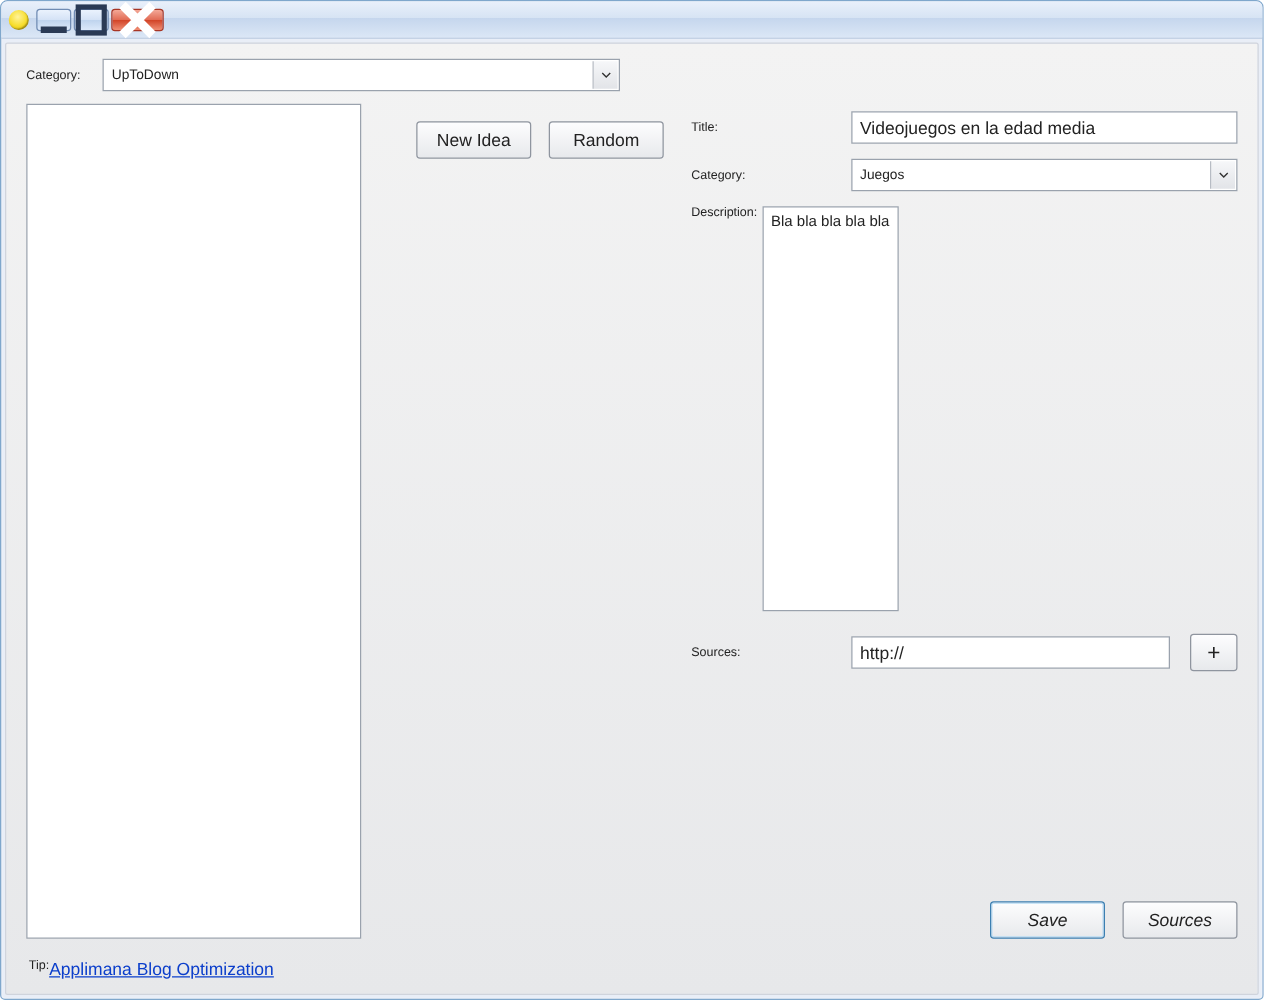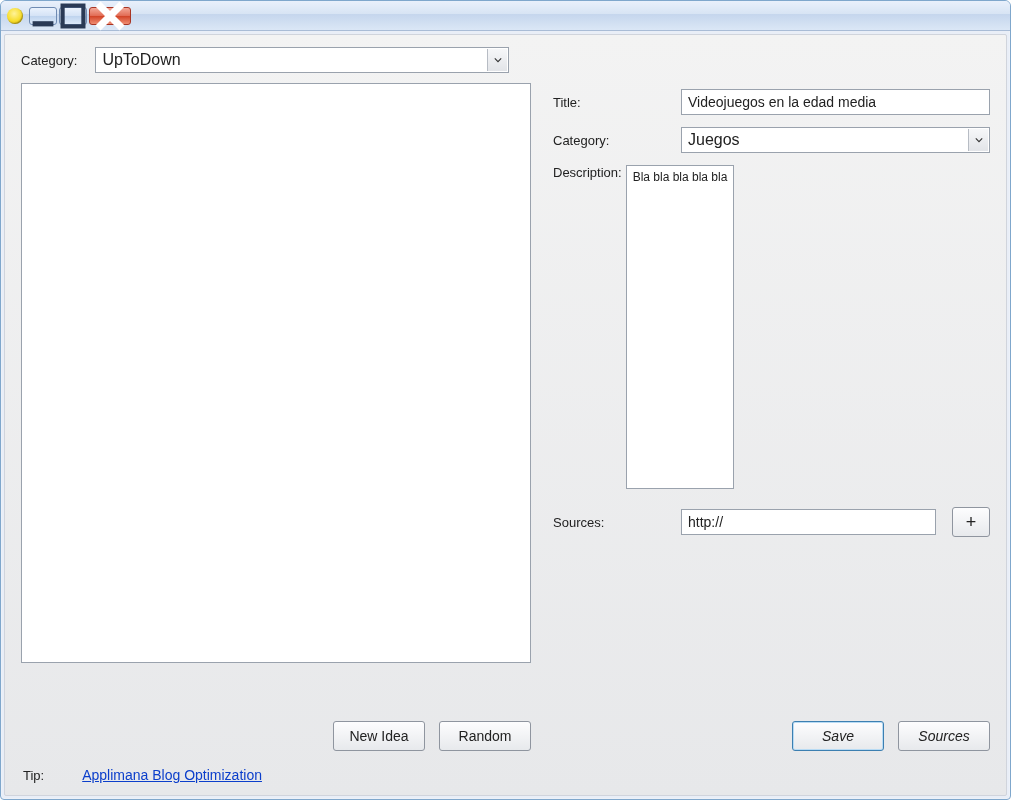--- a/index.html
+++ b/index.html
@@ -69,47 +69,47 @@
     margin: 3px;
     border-radius: 2px;
     padding: 12px 16px 10px 16px;
     display: flex;
     flex-direction: column;
     gap: 10px;
   }
   .top-row {
     display: flex; align-items: center; gap: 18px;
   }
-  .lbl { font-size: 13px; }
+  .lbl { font-size: 10px; }
   .combo {
     position: relative;
     height: 26px;
     background: #fff;
     border: 1px solid #9aa2ad;
     display: flex; align-items: center;
     padding: 0 26px 0 6px;
-    font-size: 16px;
+    font-size: 11px;
   }
   .combo .arrow {
     position: absolute; right: 1px; top: 1px; bottom: 1px;
     width: 20px;
     border-left: 1px solid #b7bcc4;
     background: linear-gradient(to bottom, #f6f7f9, #e2e4e8);
     display:flex; align-items:center; justify-content:center;
   }
   .combo .arrow svg { width:8px; height:6px; }
   .main-cols {
     flex: 1 1 auto;
     display: flex;
     gap: 22px;
     min-height: 0;
   }
   .left-col {
     flex: 0 0 510px;
-    display: flex; flex-direction: column; gap: 44px;
+    display: flex; flex-direction: row; gap: 44px;
   }
   .ideas-list {
     flex: 1 1 auto;
     background: #fff;
     border: 1px solid #9aa2ad;
   }
   .left-btns {
     display: flex; justify-content: flex-end; gap: 14px;
     margin-top: 14px;
   }
@@ -158,21 +158,21 @@
     font-size:12px;
     overflow:auto;
   }
   .right-spacer { flex:1 1 auto; }
   .right-btns {
     display:flex; justify-content:flex-end; gap:14px;
     margin-top: 8px;
     font-style: italic;
   }
   .tip-row {
-    display:flex; align-items:flex-end; gap:38px;
+    display:flex; align-items:flex-start; 
     padding: 6px 0 2px 2px;
     font-size:14px;
   }
   .tip-link { color:#0b3ecb; text-decoration:underline; cursor:pointer; }
 </style>
 </head>
 <body>
 
 <div class="window">
   <div class="titlebar">

